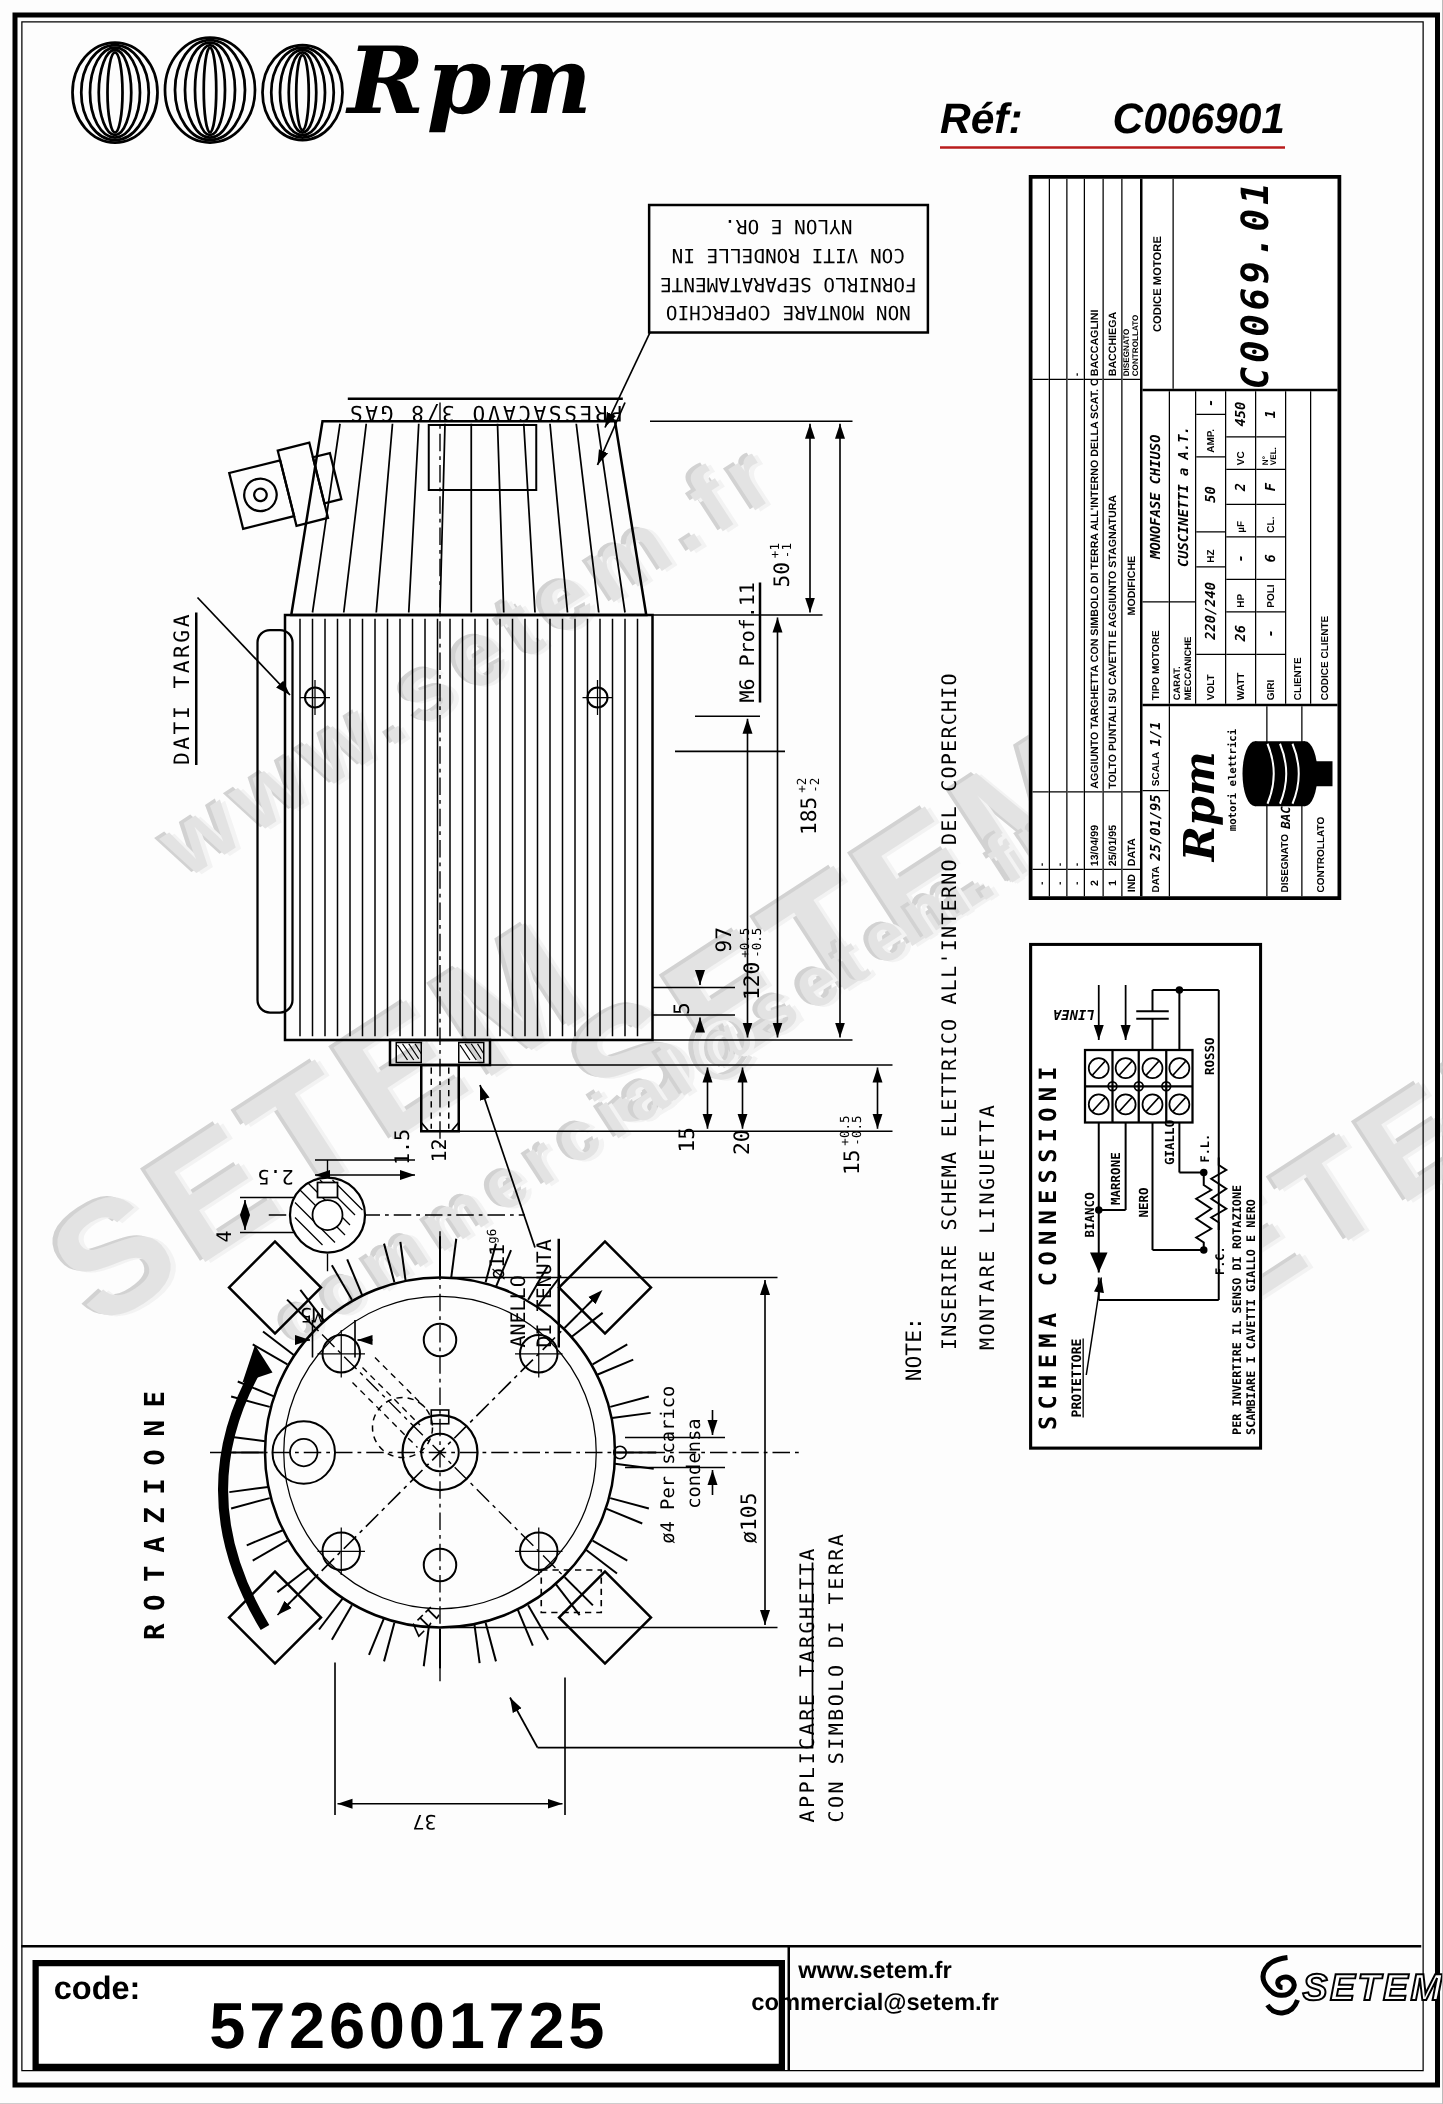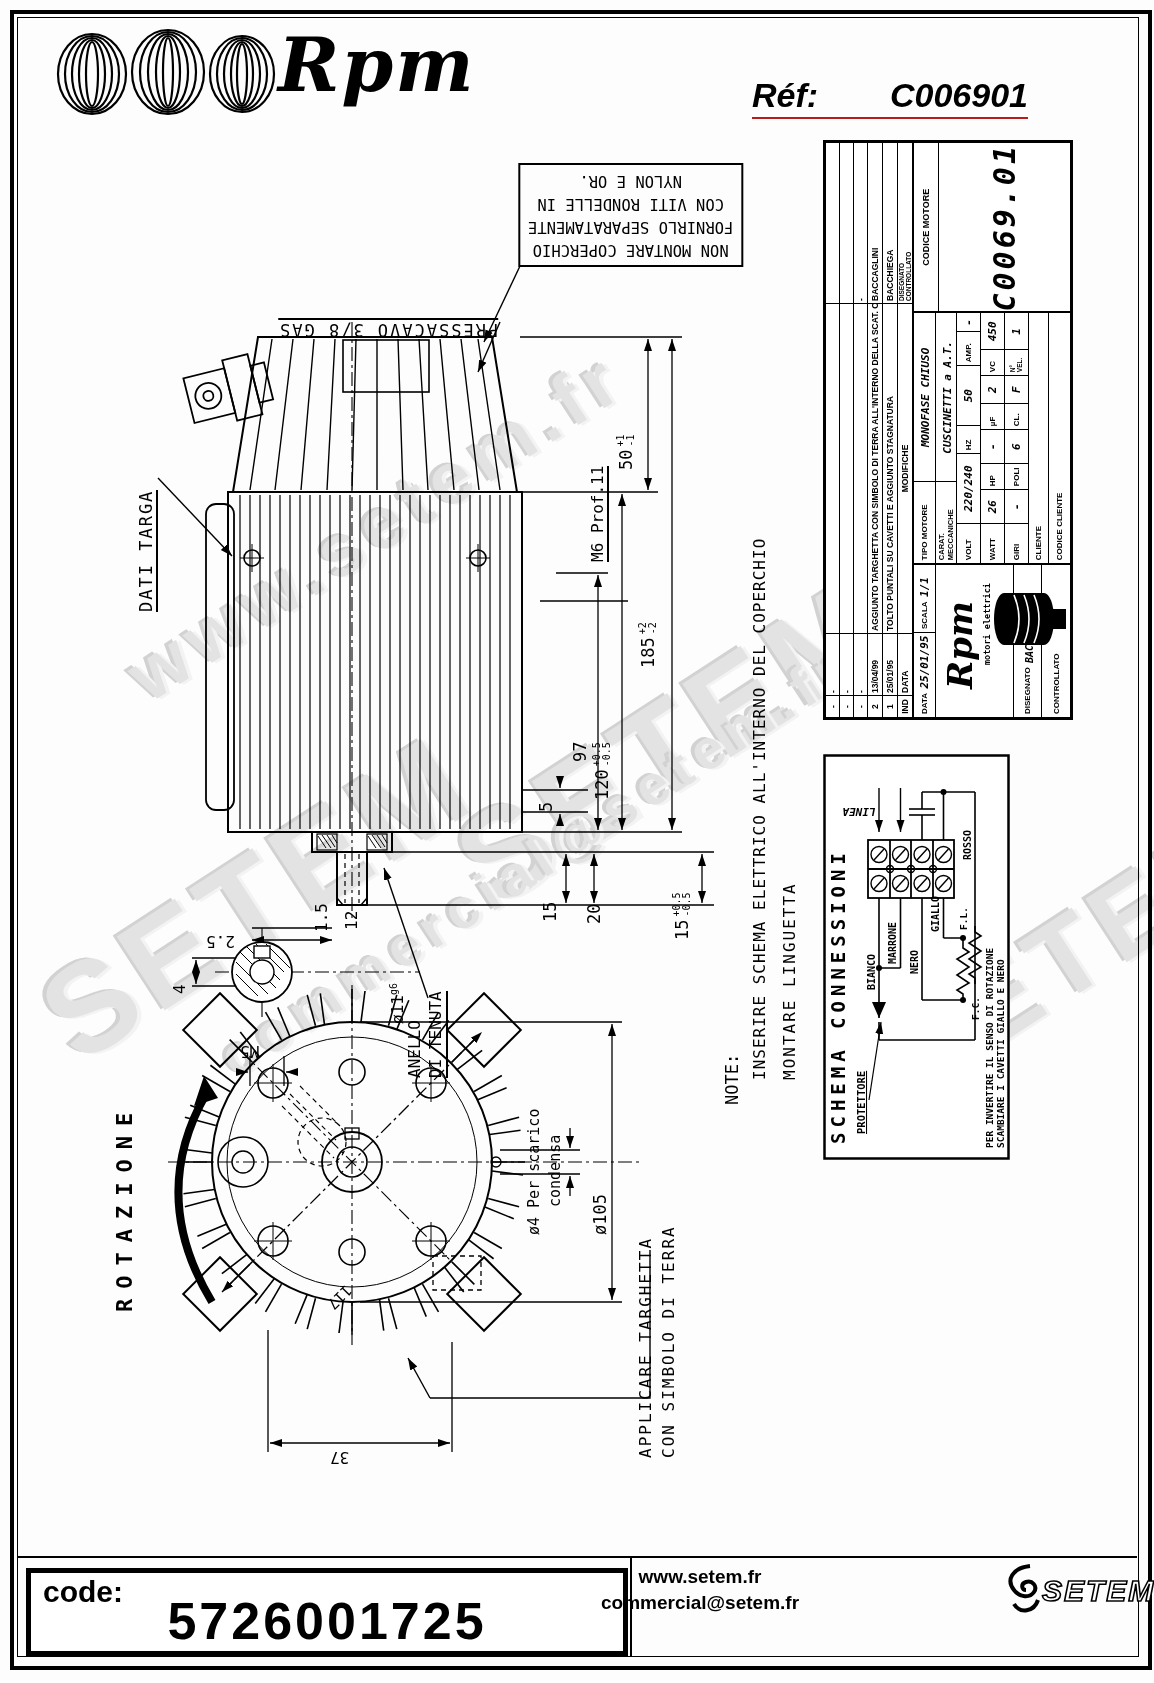--- a/index.html
+++ b/index.html
@@ -48,21 +48,21 @@
   .tbv{font-family:"DejaVu Sans Mono",monospace;font-style:italic;font-weight:bold;font-size:11px;}
   .rowline{border-bottom:1px solid #000;box-sizing:border-box;display:flex;align-items:center;}
   .cellr{border-right:1px solid #000;box-sizing:border-box;height:100%;display:flex;align-items:center;padding:0 3px;}
   
   .schtxt{font-family:"DejaVu Sans Mono",monospace;font-weight:bold;}
   
   .ft-line{position:absolute;left:17px;top:1556px;width:1120px;height:0;border-top:2px solid #000;z-index:3;}
   .ft-vline{position:absolute;left:630px;top:1556px;width:0;height:100px;border-left:2px solid #000;z-index:3;}
   .codebox{position:absolute;left:26px;top:1568px;width:592px;height:78px;border:5px solid #000;z-index:4;
            font-family:"Liberation Sans",sans-serif;font-weight:bold;background:#fff;}
-  .code-label{position:absolute;left:12px;top:2px;font-size:30px;}
+  .code-label{position:absolute;left:12px;top:2px;font-size:26px;}
   .code-value{position:absolute;left:0;right:0;top:18px;text-align:center;font-size:52px;letter-spacing:3px;}
   .ft-web{position:absolute;left:560px;top:1566px;width:280px;text-align:center;z-index:4;
           font-family:"Liberation Sans",sans-serif;font-weight:bold;font-size:19px;}
   .ft-mail{position:absolute;left:560px;top:1592px;width:280px;text-align:center;z-index:4;
           font-family:"Liberation Sans",sans-serif;font-weight:bold;font-size:19px;}
   .ft-addr{position:absolute;left:636px;top:1628px;width:494px;text-align:center;z-index:4;
           font-family:"Liberation Sans",sans-serif;font-size:16.5px;}
   .setemlogo{position:absolute;left:1000px;top:1560px;z-index:4;}
   .setem-text{font-family:"Liberation Sans",sans-serif;font-weight:bold;font-style:italic;
       font-size:30px;letter-spacing:2px;color:#fff;-webkit-text-stroke:1.6px #000;}

